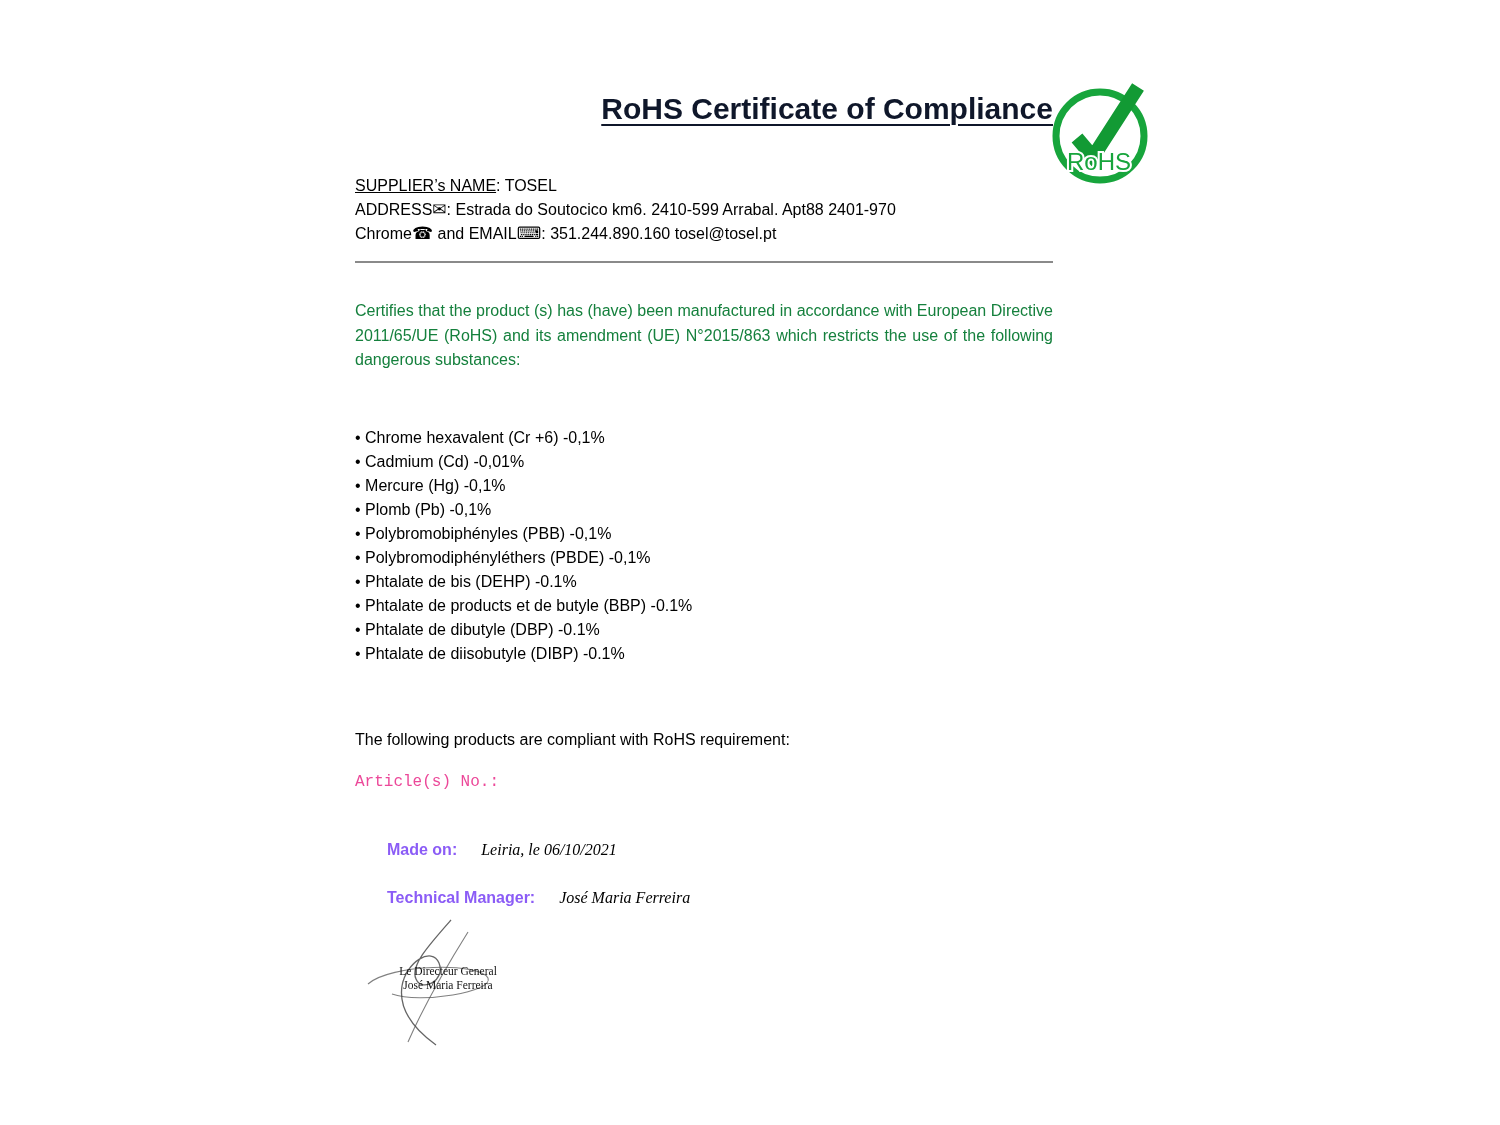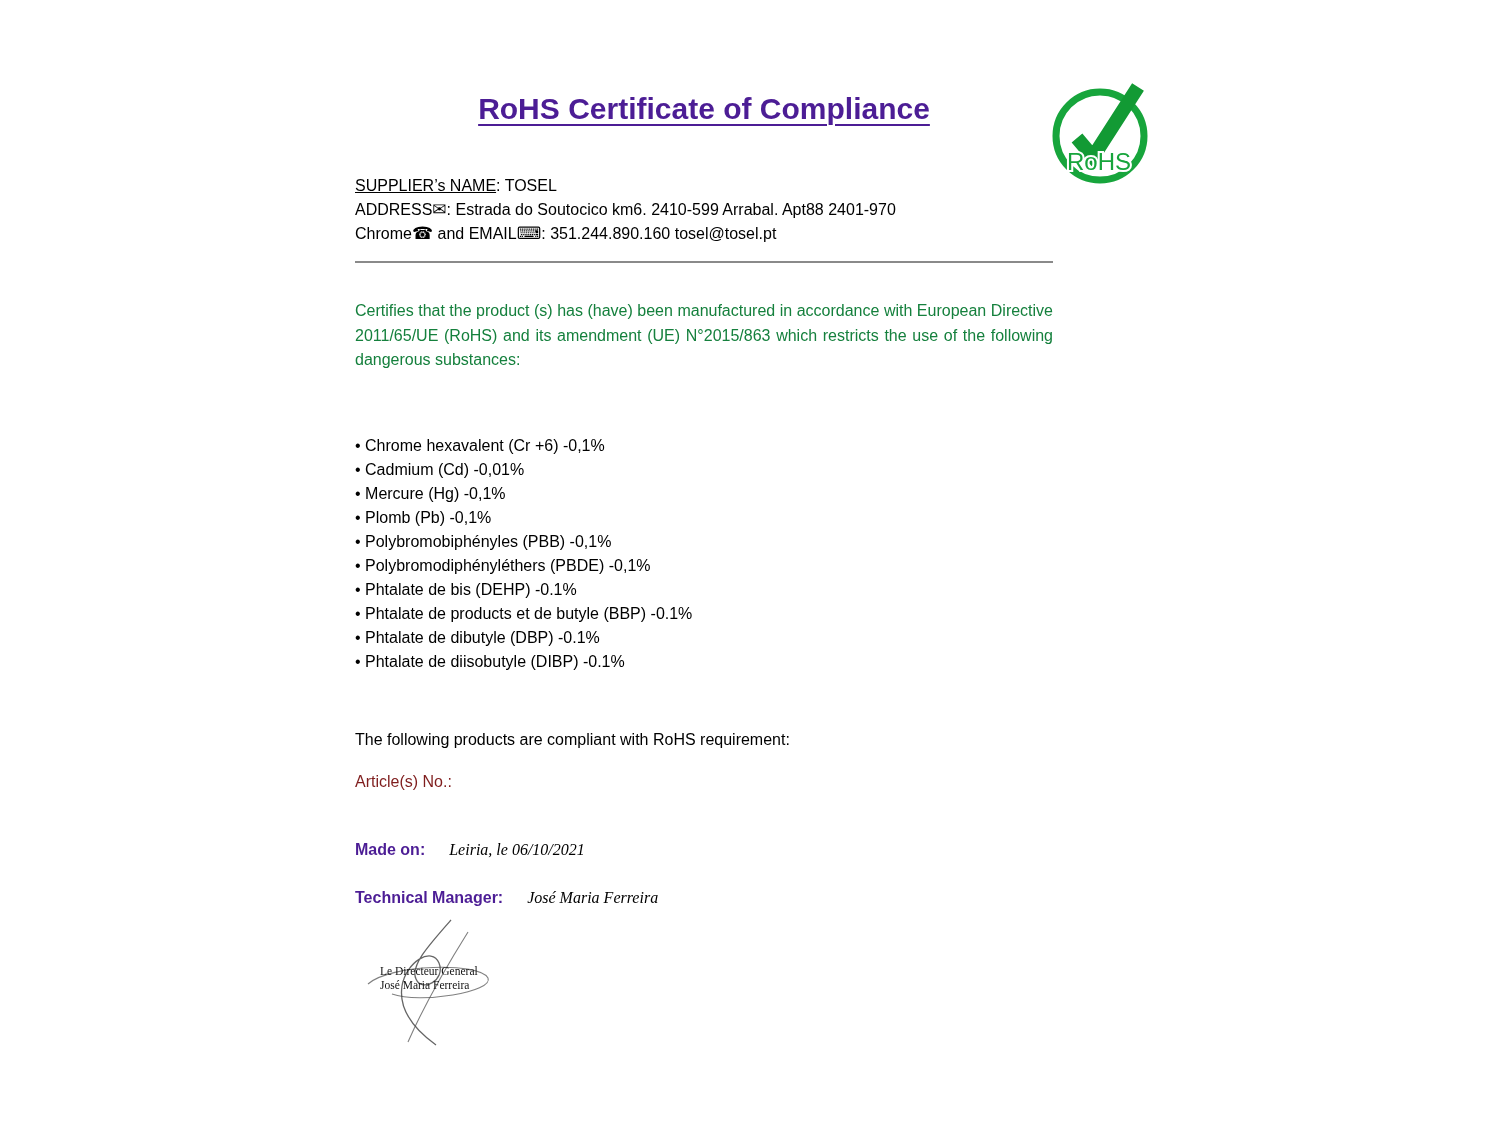--- a/index.html
+++ b/index.html
@@ -7,56 +7,56 @@
   .page {
     position:relative;
     width:1500px; height:1125px;
     background:#ffffff;
     font-family:"Liberation Sans", sans-serif;
     color:#000000;
     overflow:hidden;
   }
   .title {
     position:absolute; left:355px; top:92px; width:698px;
-    text-align:center;
+    text-align:right;
     font-size:30px; font-weight:bold;
-    color:#4c1d95;
+    color:#0f172a;
     text-decoration:underline;
     text-decoration-thickness:2px;
     text-underline-offset:5px;
   }
   .logo { position:absolute; left:1048px; top:80px; width:104px; height:108px; }
   .supplier { position:absolute; left:355px; top:174px; width:700px; font-size:16px; line-height:24px; }
   .supplier .lbl-bold { font-weight:normal; text-decoration:underline; }
   .icon-glyph { font-size:17px; }
   .divider { position:absolute; left:355px; top:261px; width:698px; height:2px; background:#8a8a8a; }
   .certifies {
     position:absolute; left:355px; top:299px; width:698px;
     font-size:16px; line-height:24.5px;
     color:#15803d;
     text-align:justify;
   }
   .substances {
     position:absolute; left:355px; top:426px; width:698px;
     list-style:none;
-    font-size:16px; line-height:24px;margin-top:8px;
+    font-size:16px; line-height:24px;
   }
   .substances li::before { content:"\2022\00a0"; }
   .compliance { position:absolute; left:355px; top:731px; width:698px; font-size:16px; color:#000000; }
-  .articles { position:absolute; left:355px; top:773px; width:698px; font-size:16px; color:#7f1d1d; }
+  .articles { position:absolute; left:355px; top:773px; width:698px; font-size:16px; color:#ec4899;font-family:Liberation Mono, monospace; }
   .made-on, .tech-mgr { position:absolute; left:355px; width:698px; font-size:16px; }
   .made-on { top:841px; }
   .tech-mgr { top:889px; }
-  .navy-label { font-weight:bold; color:#4c1d95; }
+  .navy-label { font-weight:bold; color:#8b5cf6;margin-left:32px; }
   .script-value { font-style:italic; margin-left:24px;font-family:Liberation Serif, serif; }
   .signature-area { position:absolute; left:356px; top:918px; width:180px; height:130px; }
   .signature-scribble { position:absolute; left:0; top:0; }
   .signature-text {
     position:absolute; left:24px; top:47px; width:136px;
-    text-align:left;
+    text-align:center;
     font-family:"Liberation Serif", serif;
     font-size:11.5px; line-height:13.5px;
     color:#111;
   }
 </style>
 </head>
 <body>
 
 <div class="page">
 

